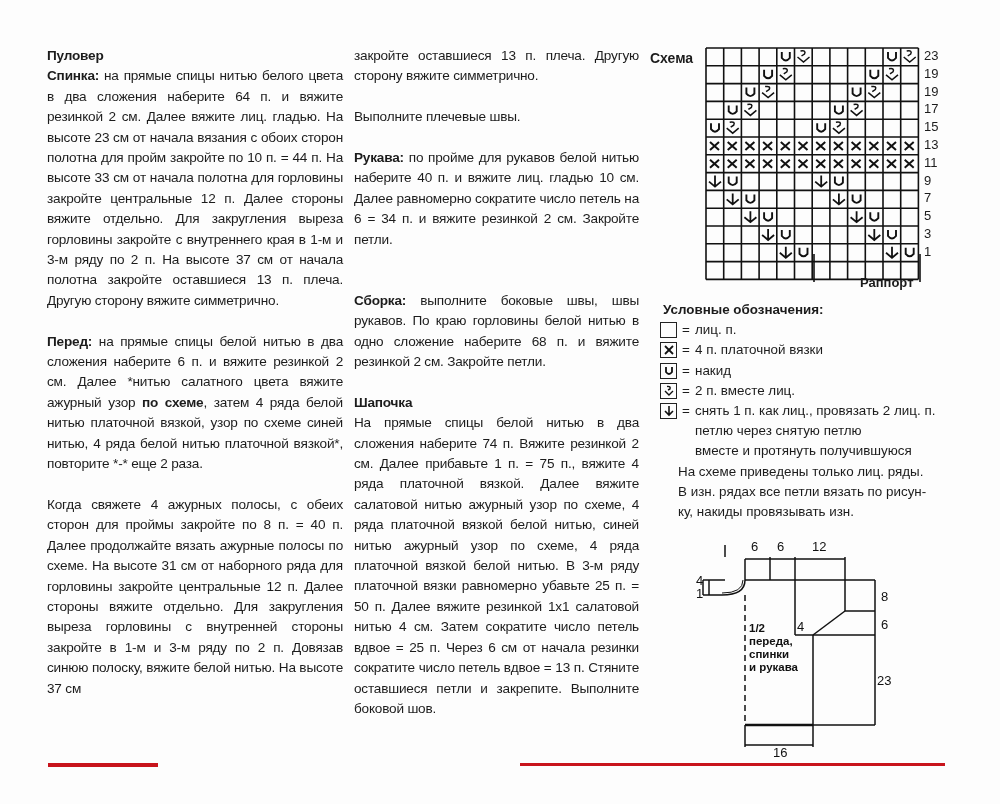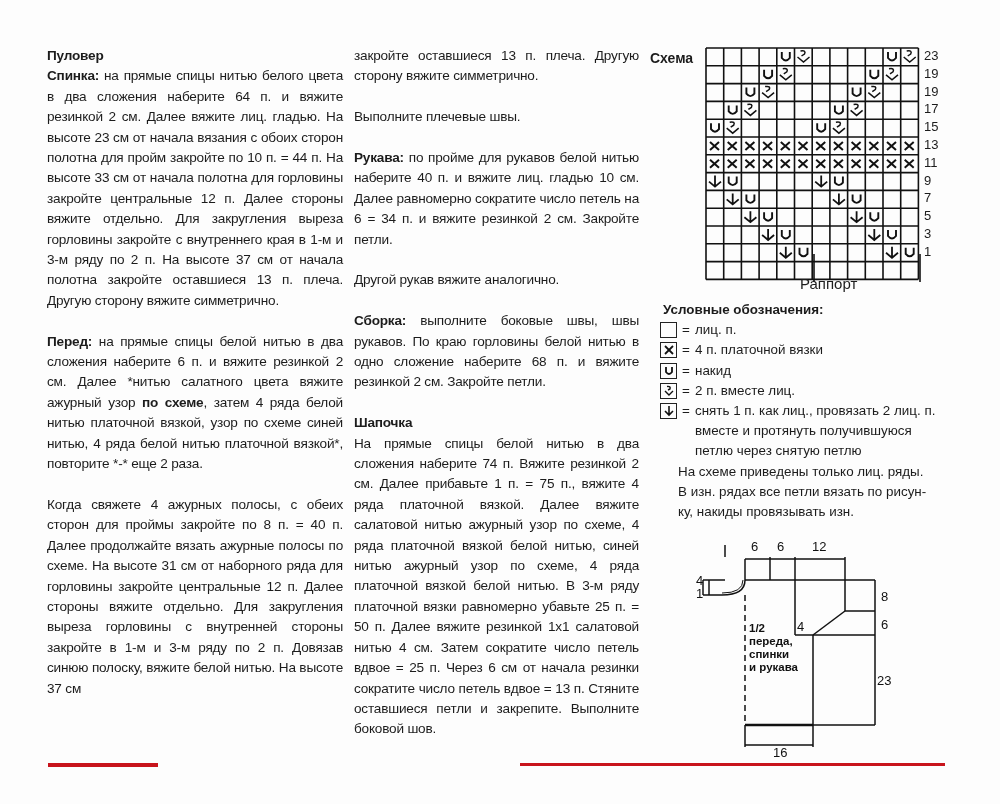--- a/index.html
+++ b/index.html
@@ -10,21 +10,21 @@
   .col1 { left: 47px; width: 296px; }
   .col2 { left: 354px; width: 285px; }
   .col p { text-align: justify; }
   .col .blank { height: 20.4px; }
   .heading { font-weight: bold; }
   .b { font-weight: bold; }
   .schema-title { position: absolute; left: 650px; top: 50px; font-weight: bold; font-size: 14px; }
   .grid-wrap { position: absolute; left: 705px; top: 47px; }
   .rownums { position: absolute; left: 924px; top: 47px; font-size: 13px; }
   .rownum { position: absolute; left: 0; height: 16px; line-height: 16px; }
-  .rapport-label { position: absolute; left: 800px; top: 275px; font-weight: normal; font-size: 15px; }
+  .rapport-label { position: absolute; left: 860px; top: 275px; font-weight: bold; font-size: 13px; }
   .legend { position: absolute; left: 660px; top: 300px; font-size: 13.4px; line-height: 20.2px; }
   .legend .ltitle { font-weight: bold; margin-left: 3px; }
   .legend-row { display: flex; align-items: flex-start; }
   .legend-row .sym { width: 17px; height: 16px; border: 1.4px solid #222; margin-top: 2px; display: flex; align-items: center; justify-content: center; }
   .legend-row .eq { width: 18px; text-align: center; }
   .legend-row .txt { flex: 1; }
   .legend .cont { margin-left: 35px; }
   .legend .note { margin-left: 18px; }
   .bottom-rule { position: absolute; top: 763px; height: 4px; background: #c8141c; }
   svg text { font-family: "Liberation Sans", "DejaVu Sans", sans-serif; }
@@ -43,21 +43,20 @@
     <p>Когда свяжете 4 ажурных полосы, с обеих сторон для проймы закройте по 8 п. = 40 п. Далее продолжайте вязать ажурные полосы по схеме. На высоте 31 см от наборного ряда для горловины закройте центральные 12 п. Далее стороны вяжите отдельно. Для закругления выреза горловины с внутренней стороны закройте в 1-м и 3-м ряду по 2 п. Довязав синюю полоску, вяжите белой нитью. На высоте 37 см</p>
   </div>
 
   <div class="col col2">
     <p>закройте оставшиеся 13 п. плеча. Другую сторону вяжите симметрично.</p>
     <div class="blank"></div>
     <p>Выполните плечевые швы.</p>
     <div class="blank"></div>
     <p><span class="b">Рукава:</span><span> по пройме для рукавов белой нитью наберите 40 п. и вяжите лиц. гладью 10 см. Далее равномерно сократите число петель на 6 = 34 п. и вяжите резинкой 2 см. Закройте петли.</span></p>
     <div class="blank"></div>
-    <p>Другой рукав вяжите аналогично.</p>
     <div class="blank"></div>
     <p><span class="b">Сборка:</span><span> выполните боковые швы, швы рукавов. По краю горловины белой нитью в одно сложение наберите 68 п. и вяжите резинкой 2 см. Закройте петли.</span></p>
     <div class="blank"></div>
     <p class="heading">Шапочка</p>
     <p>На прямые спицы белой нитью в два сложения наберите 74 п. Вяжите резинкой 2 см. Далее прибавьте 1 п. = 75 п., вяжите 4 ряда платочной вязкой. Далее вяжите салатовой нитью ажурный узор по схеме, 4 ряда платочной вязкой белой нитью, синей нитью ажурный узор по схеме, 4 ряда платочной вязкой белой нитью. В 3-м ряду платочной вязки равномерно убавьте 25 п. = 50 п. Далее вяжите резинкой 1x1 салатовой нитью 4 см. Затем сократите число петель вдвое = 25 п. Через 6 см от начала резинки сократите число петель вдвое = 13 п. Стяните оставшиеся петли и закрепите. Выполните боковой шов.</p>
   </div>
 
   <div class="schema-title">Схема</div>
   <div class="grid-wrap">
     <svg id="chart-svg" width="215.39999999999998" height="234.4">
@@ -339,22 +338,22 @@
     </div>
     <div class="legend-row">
       <span class="sym">
           <svg width="12" height="12">
             <path d="M6 1 V10 M2 6 L6 10 L10 6" fill="none" stroke="#111" stroke-width="1.6"></path>
           </svg>
         </span>
       <span class="eq">=</span>
       <span class="txt">снять 1 п. как лиц., провязать 2 лиц. п.</span>
     </div>
+    <div class="cont">петлю через снятую петлю</div>
     <div class="cont">вместе и протянуть получившуюся</div>
-    <div class="cont">петлю через снятую петлю</div>
     <div class="note">На схеме приведены только лиц. ряды.</div>
     <div class="note">В изн. рядах все петли вязать по рисун-</div>
     <div class="note">ку, накиды провязывать изн.</div>
   </div>
 
   <svg style="position:absolute;left:695px;top:535px" width="210" height="225">
     <g stroke="#111" fill="none" stroke-width="1.5">
 
       <line x1="30" y1="10" x2="30" y2="22"></line>
       <line x1="8" y1="45" x2="30" y2="45"></line>

